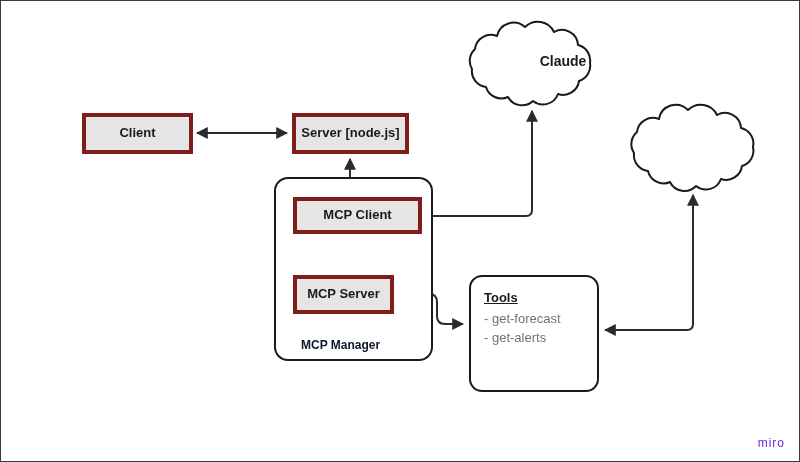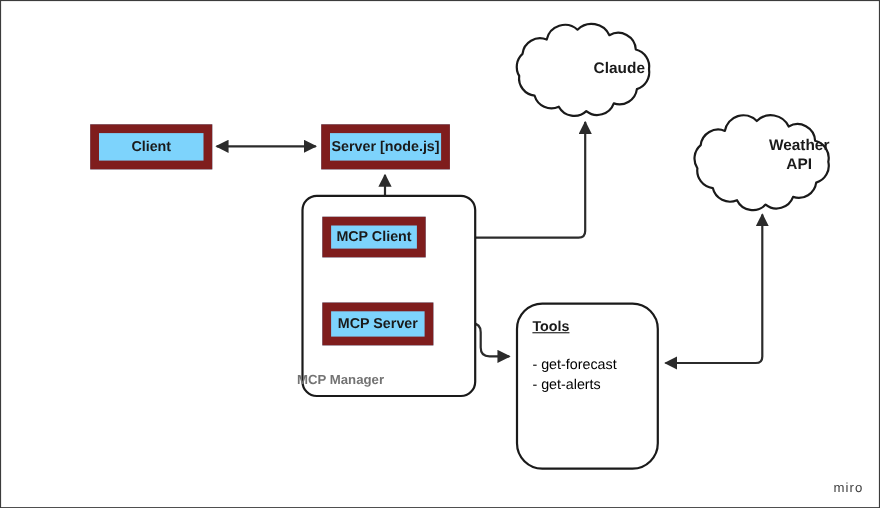--- a/index.html
+++ b/index.html
@@ -24,76 +24,76 @@
     width: 800px;
     height: 462px;
   }
   
   .node {
     position: absolute;
     box-sizing: border-box;
     display: flex;
     align-items: center;
     justify-content: center;
-    background: #7dd3fc;
-    border: 8px solid #7f1d1d;
+    background: #e5e5e5;
+    border: 4px solid #7f1d1d;
     color: #1a1a1a;
     font-weight: bold;
     font-size: 13px;
     line-height: 1.25;
     text-align: center;
     z-index: 3;
   }
   #client-box   { left: 81px;  top: 112px; width: 111px; height: 41px; }
   #server-box   { left: 291px; top: 112px; width: 117px; height: 41px; }
-  #mcp-client-box { left: 292px; top: 196px; width: 94px; height: 37px; }
+  #mcp-client-box { left: 292px; top: 196px; width: 129px; height: 37px; }
   #mcp-server-box { left: 292px; top: 274px; width: 101px; height: 39px; }
 
   #mcp-manager-box {
     position: absolute;
     left: 273px; top: 176px;
     width: 159px; height: 184px;
     box-sizing: border-box;
     background: #ffffff;
     border: 2px solid #1a1a1a;
     border-radius: 14px;
     z-index: 2;
   }
   #mcp-manager-label {
     position: absolute;
-    left: 269px; top: 337px;
+    left: 300px; top: 337px;
     font-size: 12px;
     font-weight: bold;
-    color: #737373;
+    color: #0f172a;
     z-index: 4;
     white-space: nowrap;
   }
 
   #tools-box {
     position: absolute;
     left: 468px; top: 274px;
-    width: 130px; height: 152px;
+    width: 130px; height: 117px;
     box-sizing: border-box;
     background: #ffffff;
     border: 2px solid #1a1a1a;
-    border-radius: 24px;
+    border-radius: 13px;
     z-index: 3;
     padding: 11px 0 0 13px;
   }
   #tools-title {
     font-size: 13px;
     font-weight: bold;
     color: #1a1a1a;
     text-decoration: underline;
     display: inline-block;
   }
   .tools-list {
-    margin-top: 16px;
+    margin-top: 4px;
     font-size: 13px;
-    color: #000000;
+    color: #737373;
     line-height: 1.45;
   }
   .tools-list div { white-space: nowrap; }
 
   .cloud-label {
     position: absolute;
     z-index: 4;
     font-size: 14px;
     font-weight: bold;
     color: #1a1a1a;
@@ -105,21 +105,21 @@
   #claude-label      { left: 468px; top: 52px;  width: 124px; }
   #weather-api-label { left: 630px; top: 122px; width: 127px; }
   .cloud-label span { display: block; }
 
   #watermark {
     position: absolute;
     right: 14px;
     bottom: 11px;
     font-size: 12px;
     letter-spacing: 1px;
-    color: #404040;
+    color: #6d28d9;
     z-index: 5;
   }
 </style>
 </head>
 <body>
 
 <div id="canvas">
 
   <svg id="diagram-svg" viewBox="0 0 800 462" xmlns="http://www.w3.org/2000/svg">
     <defs>
@@ -200,20 +200,16 @@
     <div class="tools-list">
       <div>- get-forecast</div>
       <div>- get-alerts</div>
     </div>
   </div>
 
   <div class="cloud-label" id="claude-label">
     <span>Claude</span>
   </div>
 
-  <div class="cloud-label" id="weather-api-label">
-    <span>Weather</span>
-    <span>API</span>
-  </div>
 
   <div id="watermark">miro</div>
 
 </div>
 
 </body></html>

